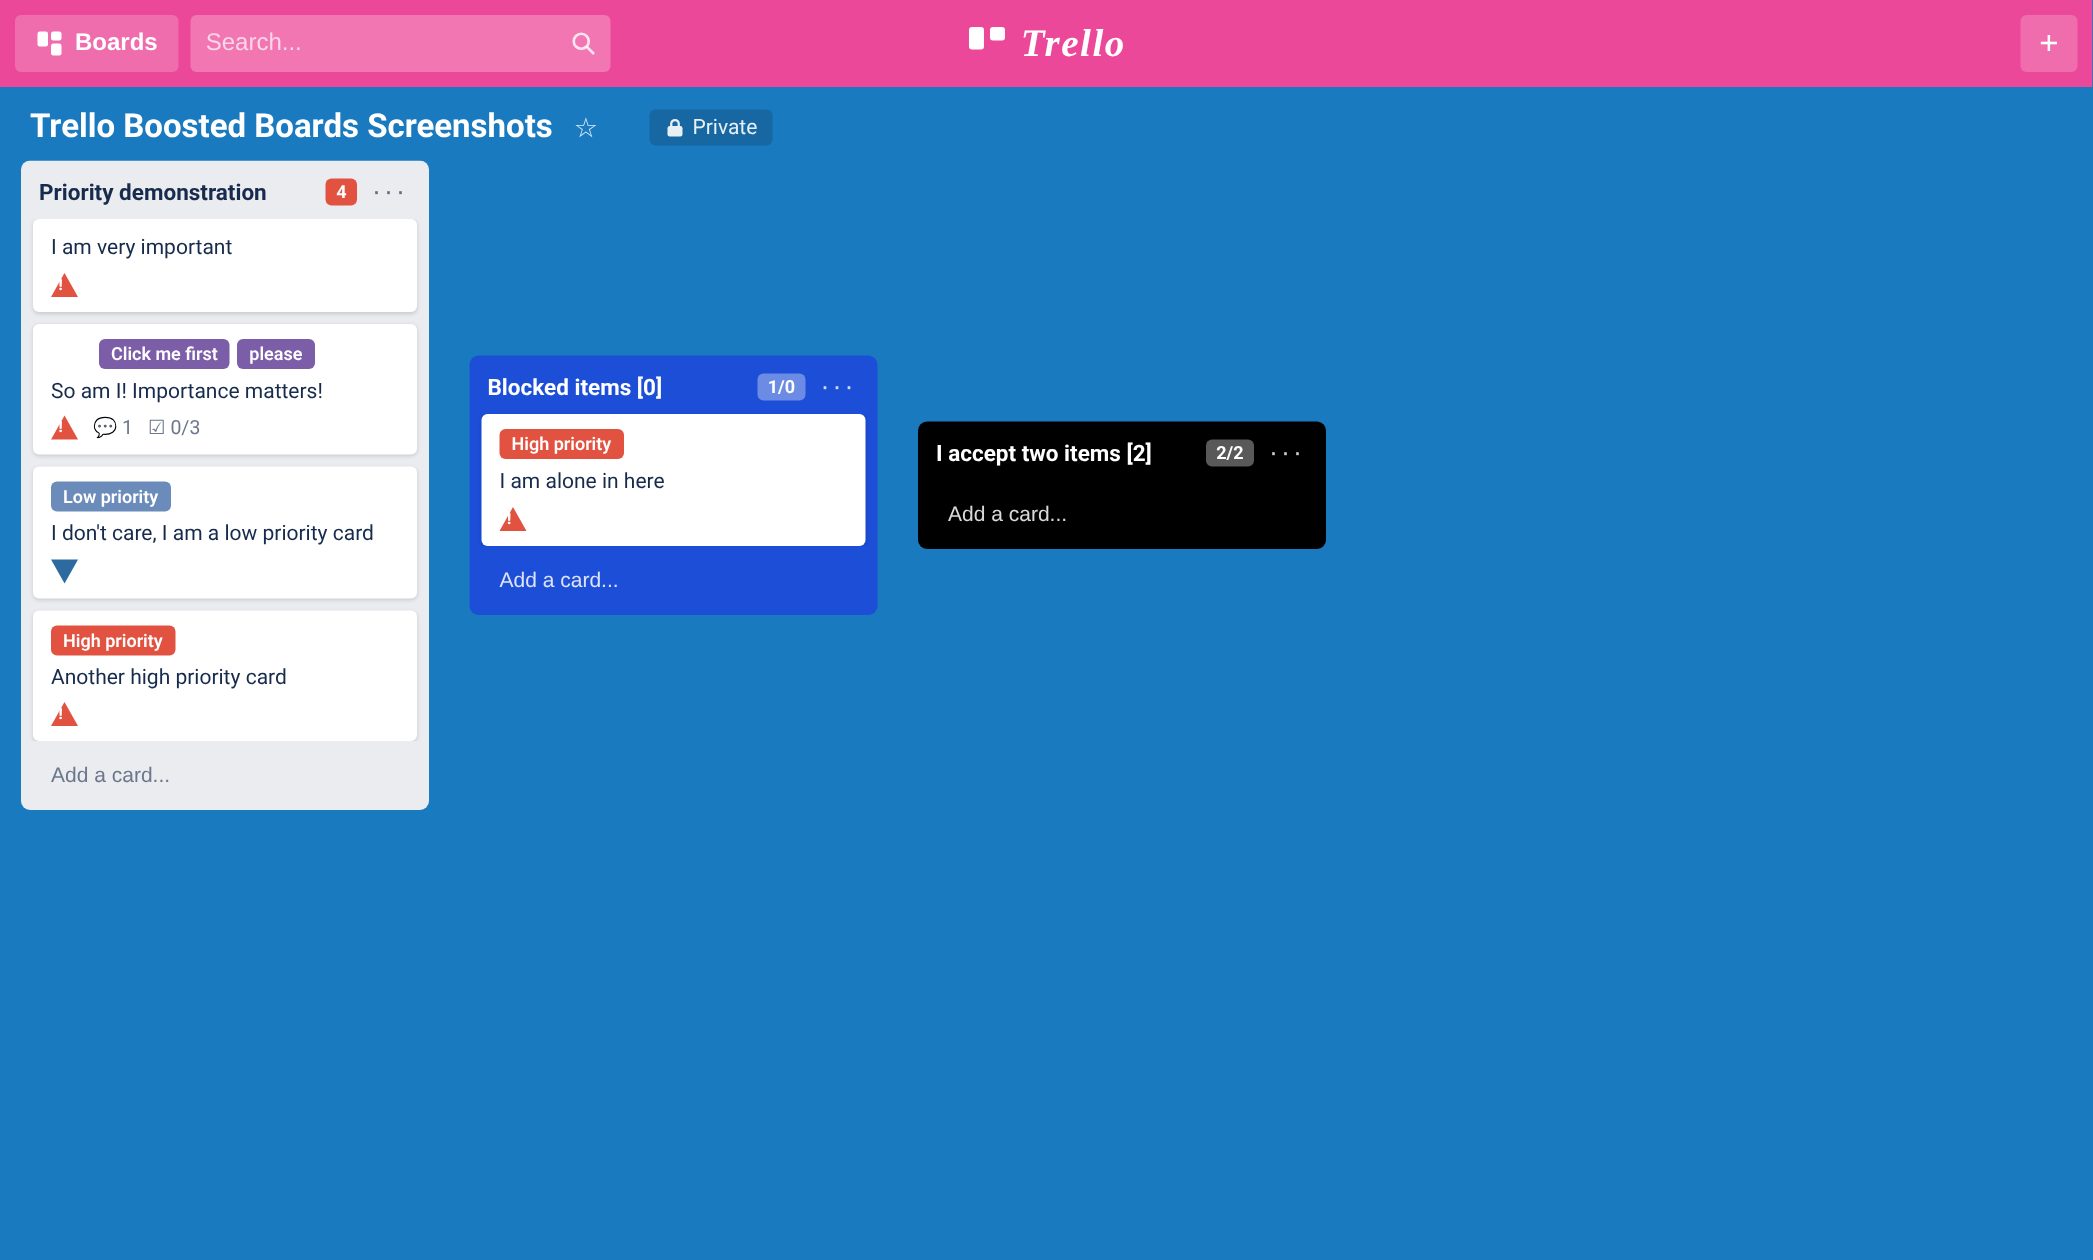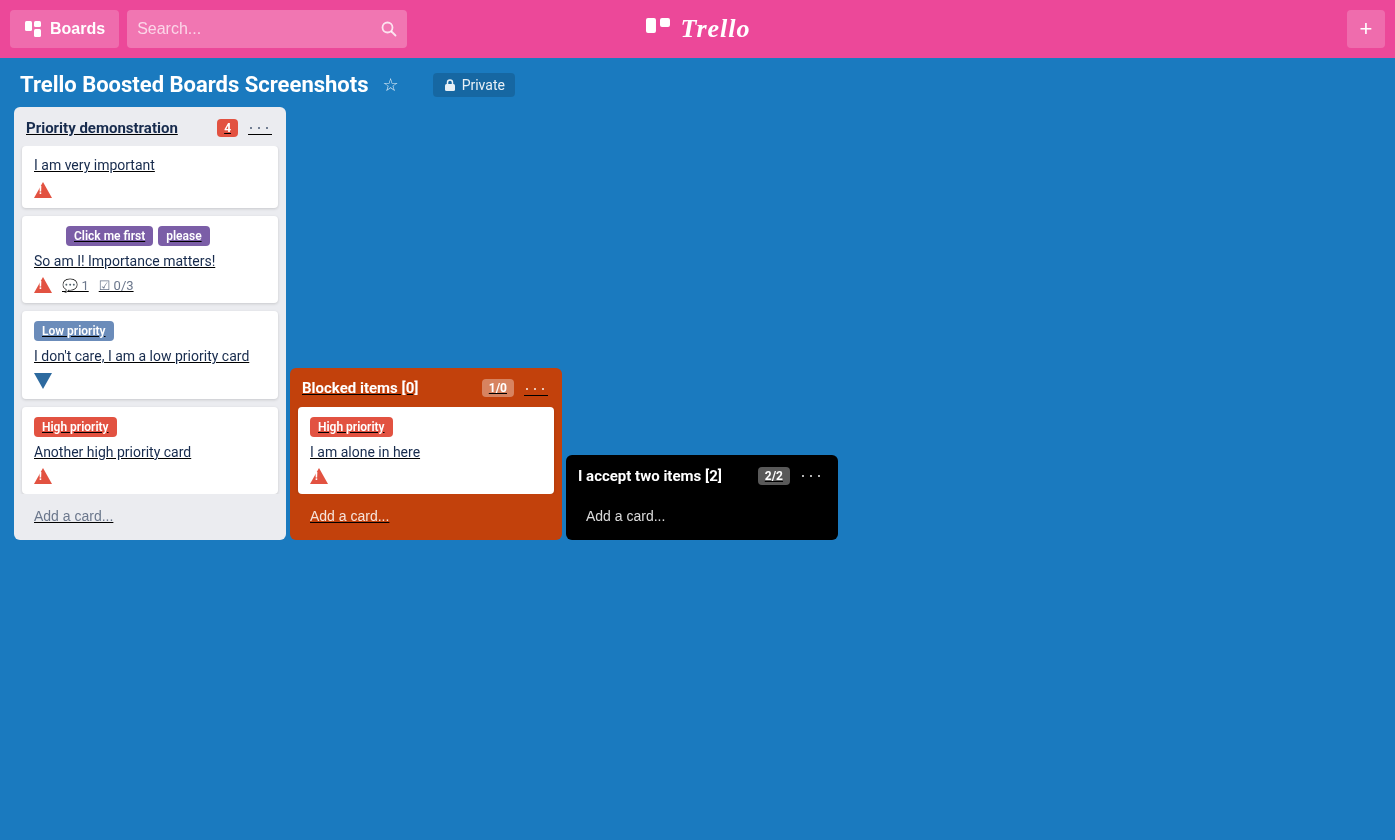--- a/index.html
+++ b/index.html
@@ -116,39 +116,38 @@
       font-size: 14px;
       background: rgba(0,0,0,0.15);
       padding: 4px 10px;
       border-radius: 4px;
       margin-left: 20px;
     }
 
     
     .board-content {
       display: flex;
-      align-items: flex-end;
+      align-items: center;
       padding: 0 14px;
-      gap: 4px;
+      gap: 27px;
       overflow-x: auto;
-      text-decoration: underline;
     }
 
     
     .list {
       background: #ebecf0;
       border-radius: 6px;
       width: 272px;
       min-width: 272px;
       display: flex;
       flex-direction: column;
       max-height: 720px;
     }
     .list-red {
-      background: #c2410c;
+      background: #1d4ed8;
     }
     .list-yellow {
       background: #000000;
     }
 
     .list-header {
       display: flex;
       align-items: center;
       padding: 10px 12px 8px;
       justify-content: space-between;

